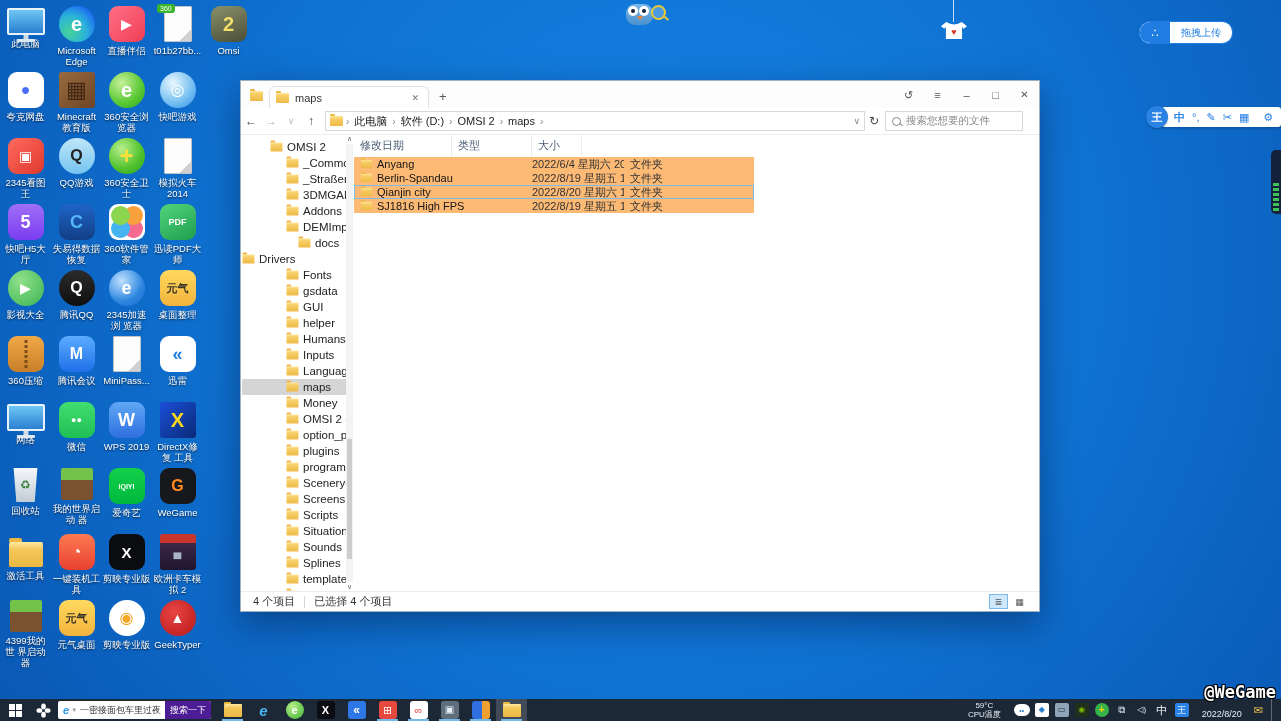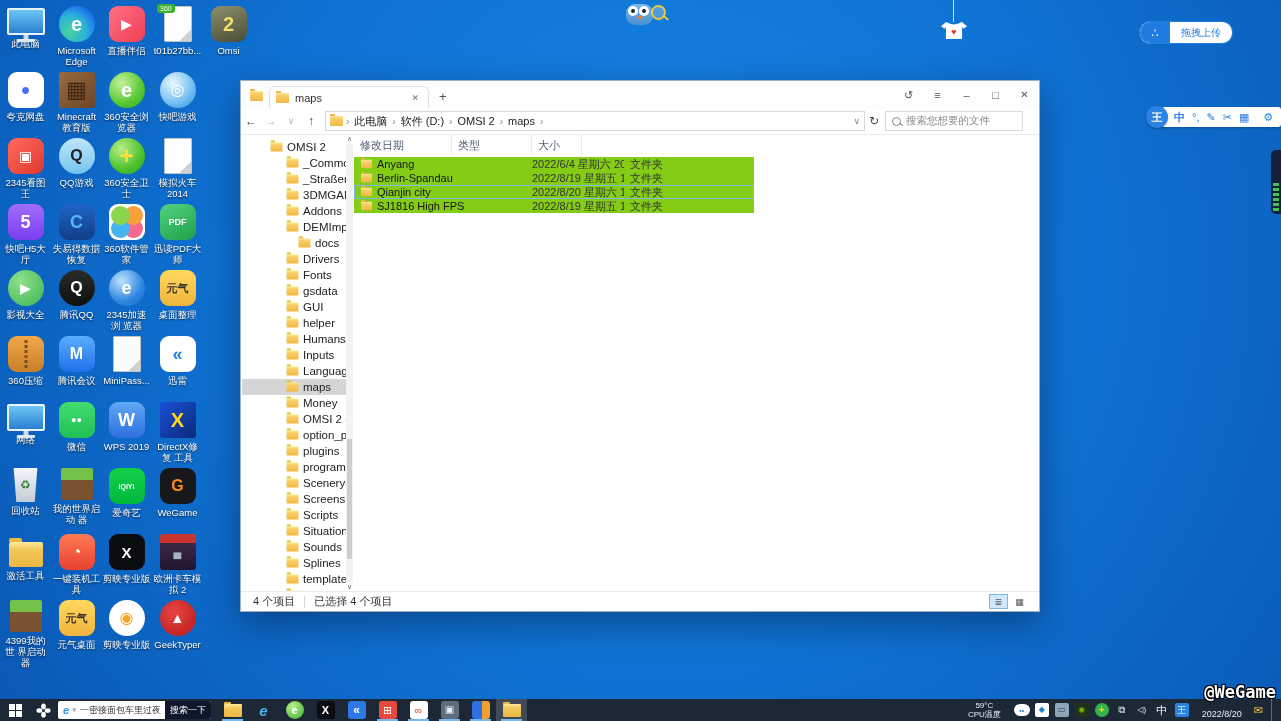--- a/index.html
+++ b/index.html
@@ -72,21 +72,21 @@
   .tsar{position:absolute;left:0;right:0;height:10px;line-height:10px;}
   .tstrack{position:absolute;left:1px;right:1px;top:10px;bottom:10px;background:#f3f3f3;}
   .tsthumb{position:absolute;left:1px;right:1px;top:295px;height:120px;background:#cdcdcd;}
 
   .list{position:absolute;left:113px;top:0;right:1px;bottom:0;}
   .cols{position:absolute;left:0;top:0;right:0;height:22px;display:flex;color:#4c5e75;font-size:11px;}
   .colh{display:flex;align-items:center;padding-left:6px;box-sizing:border-box;border-right:1px solid #ebebeb;position:relative;}
   .sortcaret{position:absolute;top:0;left:80px;font-size:8px;color:#999;}
   .rows{position:absolute;left:0;top:23px;right:0;bottom:0;}
   .frow{display:flex;height:14px;align-items:center;width:400px;font-size:11px;color:#333;box-sizing:border-box;}
-  .frow.sel{background:#84cc16;}
+  .frow.sel{background:#fdba74;}
   .frow.foc{outline:1px solid #7fb9e8;outline-offset:-1px;}
   .fcell{padding-left:6px;box-sizing:border-box;white-space:nowrap;overflow:hidden;display:flex;align-items:center;gap:4px;}
   .fcell .fold-sm{transform:scale(.85);}
   .fname{color:#141414;}
 
   .statusbar{position:absolute;left:0;bottom:0;right:0;height:19px;border-top:1px solid #ececec;
     display:flex;align-items:center;font-size:11px;color:#333;background:#fff;}
   .st-div{width:1px;height:12px;background:#d6d6d6;margin:0 9px;}
   .viewbtns{margin-left:auto;margin-right:10px;display:flex;gap:2px;}
   .vbtn{width:19px;height:15px;display:flex;align-items:center;justify-content:center;font-size:9px;color:#555;
@@ -96,21 +96,21 @@
   
   #taskbar{position:absolute;left:0;bottom:0;width:100%;height:22px;background:#1d2836;display:flex;align-items:center;z-index:5;}
   .tb-start{width:30px;height:22px;display:flex;align-items:center;justify-content:center;}
   .winlogo{width:13px;height:13px;display:grid;grid-template-columns:6px 6px;grid-template-rows:6px 6px;gap:1px;}
   .winlogo i{background:#fff;}
   .tb-fan{width:26px;height:22px;display:flex;align-items:center;justify-content:center;}
   .tb-search{display:flex;align-items:center;width:153px;height:18px;background:#fff;border-radius:2px;overflow:hidden;margin-left:2px;}
   .tbs-e{font-size:11px;font-weight:bold;font-style:italic;color:#2a9ae8;padding:0 2px 0 5px;}
   .tbs-dd{font-size:6px;color:#999;}
   .tbs-text{flex:1;font-size:9px;color:#333;white-space:nowrap;overflow:hidden;padding-left:3px;}
-  .tbs-btn{height:18px;width:46px;background:#0f172a;color:#fff;font-size:9px;display:flex;align-items:center;justify-content:center;flex:none;}
+  .tbs-btn{height:18px;width:46px;background:#4c1d95;color:#fff;font-size:9px;display:flex;align-items:center;justify-content:center;flex:none;}
   .tapps{display:flex;margin-left:6px;}
   .tapp{width:31px;height:22px;display:flex;align-items:center;justify-content:center;position:relative;}
   .tapp.active{background:rgba(255,255,255,.16);}
   .tapp .ul{position:absolute;bottom:0;left:5px;width:21px;height:2px;background:#76b9ed;}
   .tapp .shp{width:18px;height:18px;display:flex;align-items:center;justify-content:center;}
   .tapp .shp.circle{border-radius:50%;}
   .tapp .shp.square{border-radius:3px;}
   .tfolder{position:relative;width:18px;height:13px;background:linear-gradient(180deg,#ffe9a0,#f3c75a 30%,#eab843);border-radius:1px;}
   .tfolder::before{content:"";position:absolute;top:-2px;left:0;width:7px;height:2px;background:#eab843;border-radius:1px 1px 0 0;}
   .tb-right{margin-left:auto;display:flex;align-items:center;gap:5px;padding-right:4px;}
@@ -561,21 +561,21 @@
             <span>GUI</span>
           </div>
           <div class="titem" style="top: 149px; padding-left: 44px;">
             <span class="fold-sm"></span>
             <span>gsdata</span>
           </div>
           <div class="titem" style="top: 133px; padding-left: 44px;">
             <span class="fold-sm"></span>
             <span>Fonts</span>
           </div>
-          <div class="titem" style="top: 117px; padding-left: 44px;">
+          <div class="titem" style="top: 117px; ">
             <span class="fold-sm"></span>
             <span>Drivers</span>
           </div>
           <div class="titem" style="top: 101px; padding-left: 56px;">
             <span class="fold-sm"></span>
             <span>docs</span>
           </div>
           <div class="titem" style="top: 85px; padding-left: 44px;">
             <span class="fold-sm"></span>
             <span>DEMImport</span>

